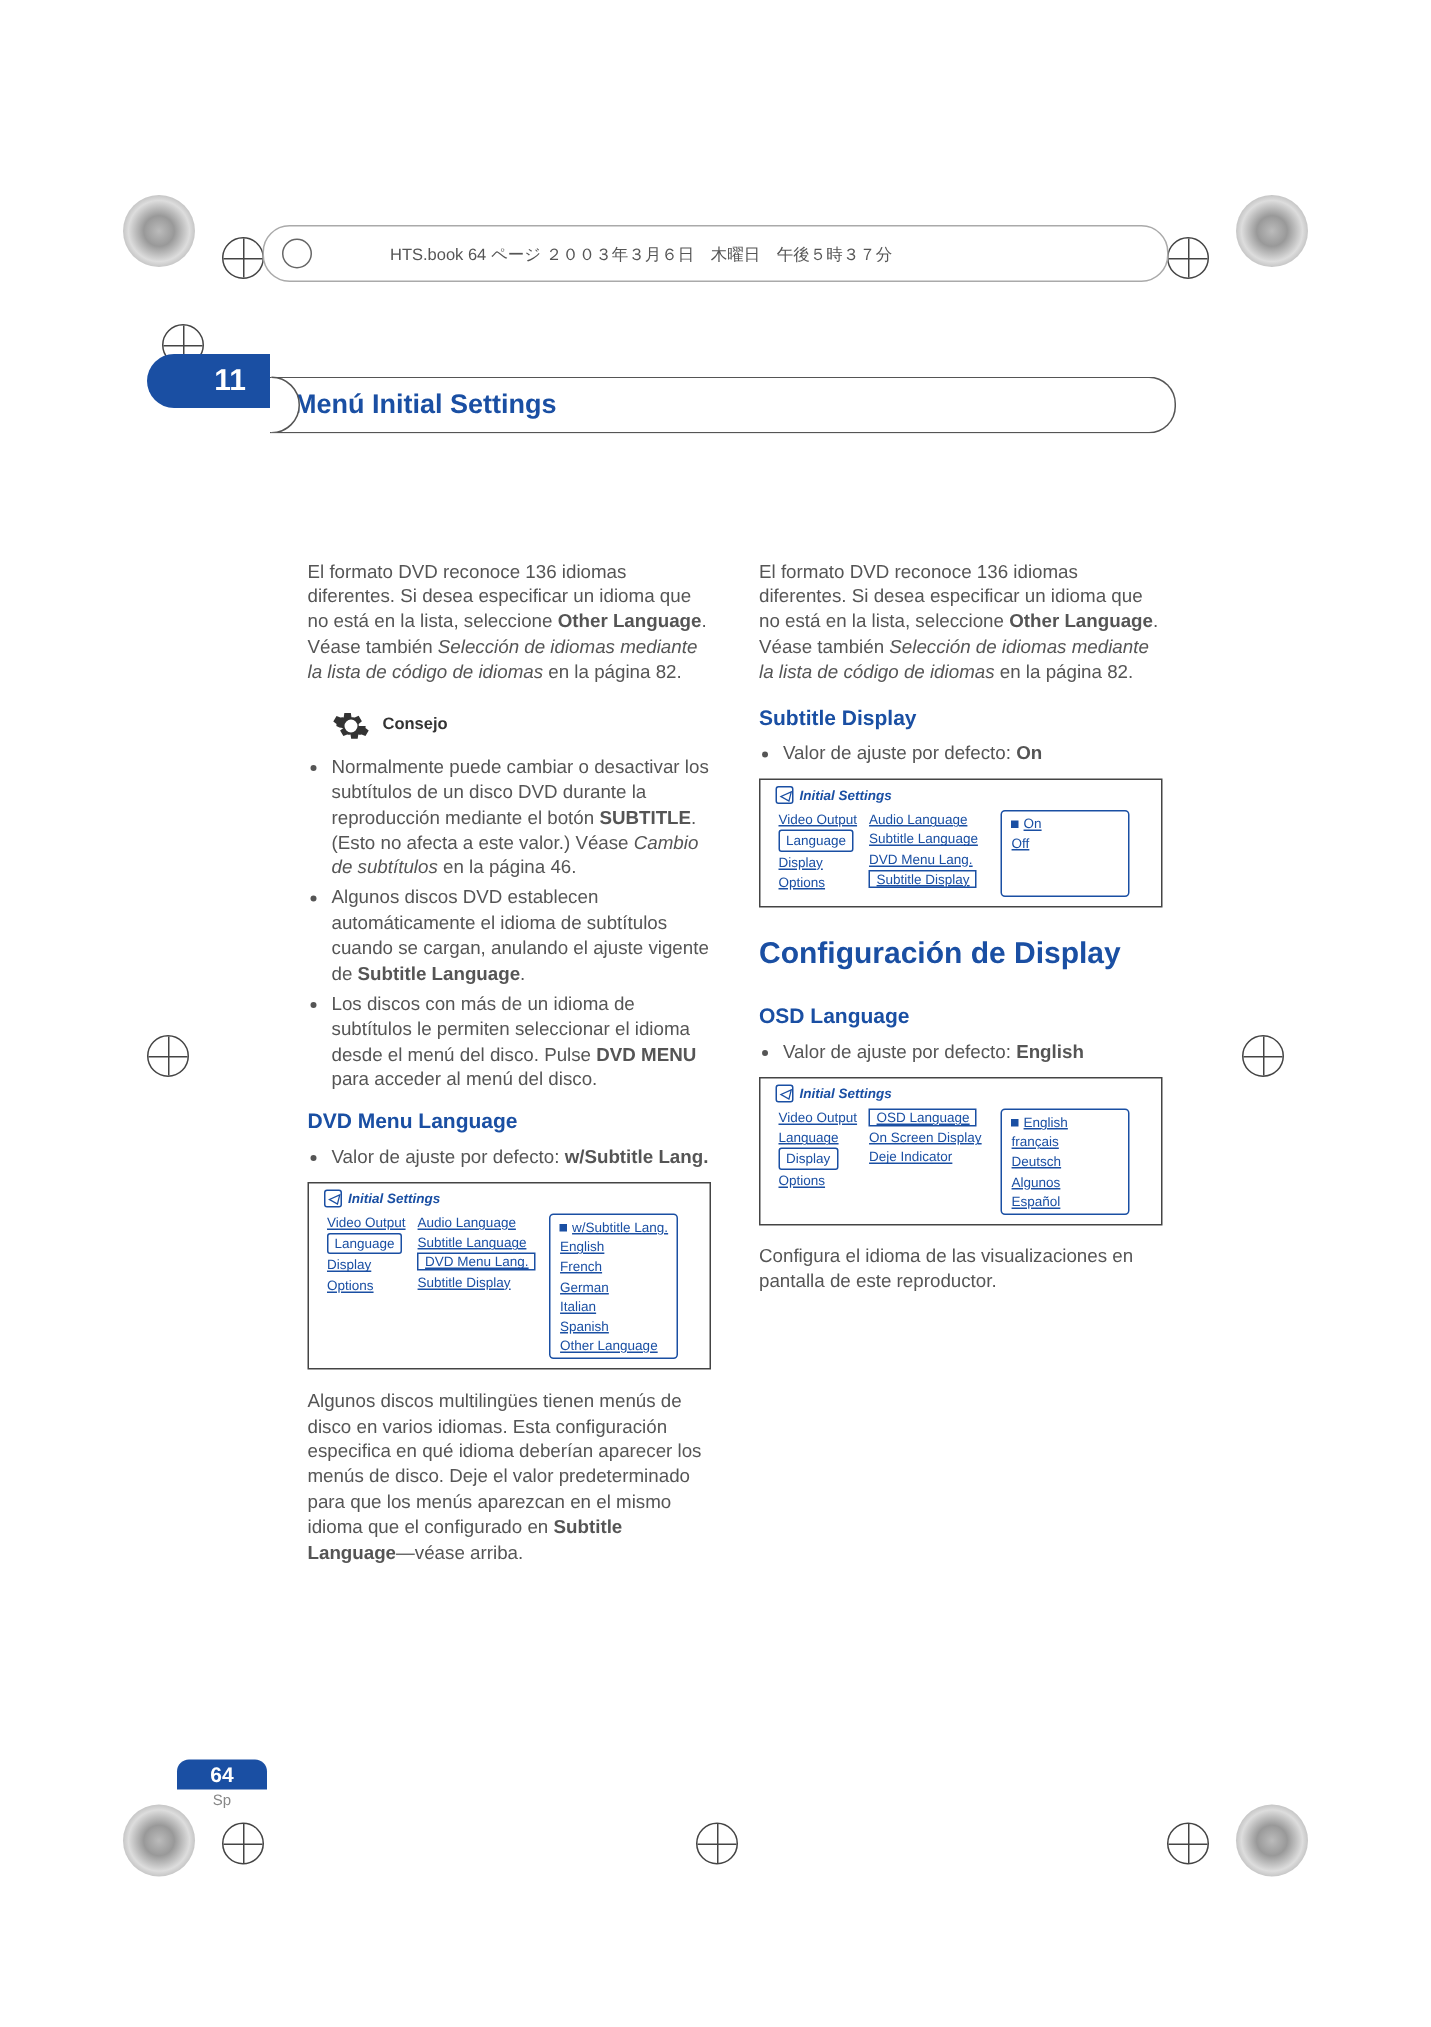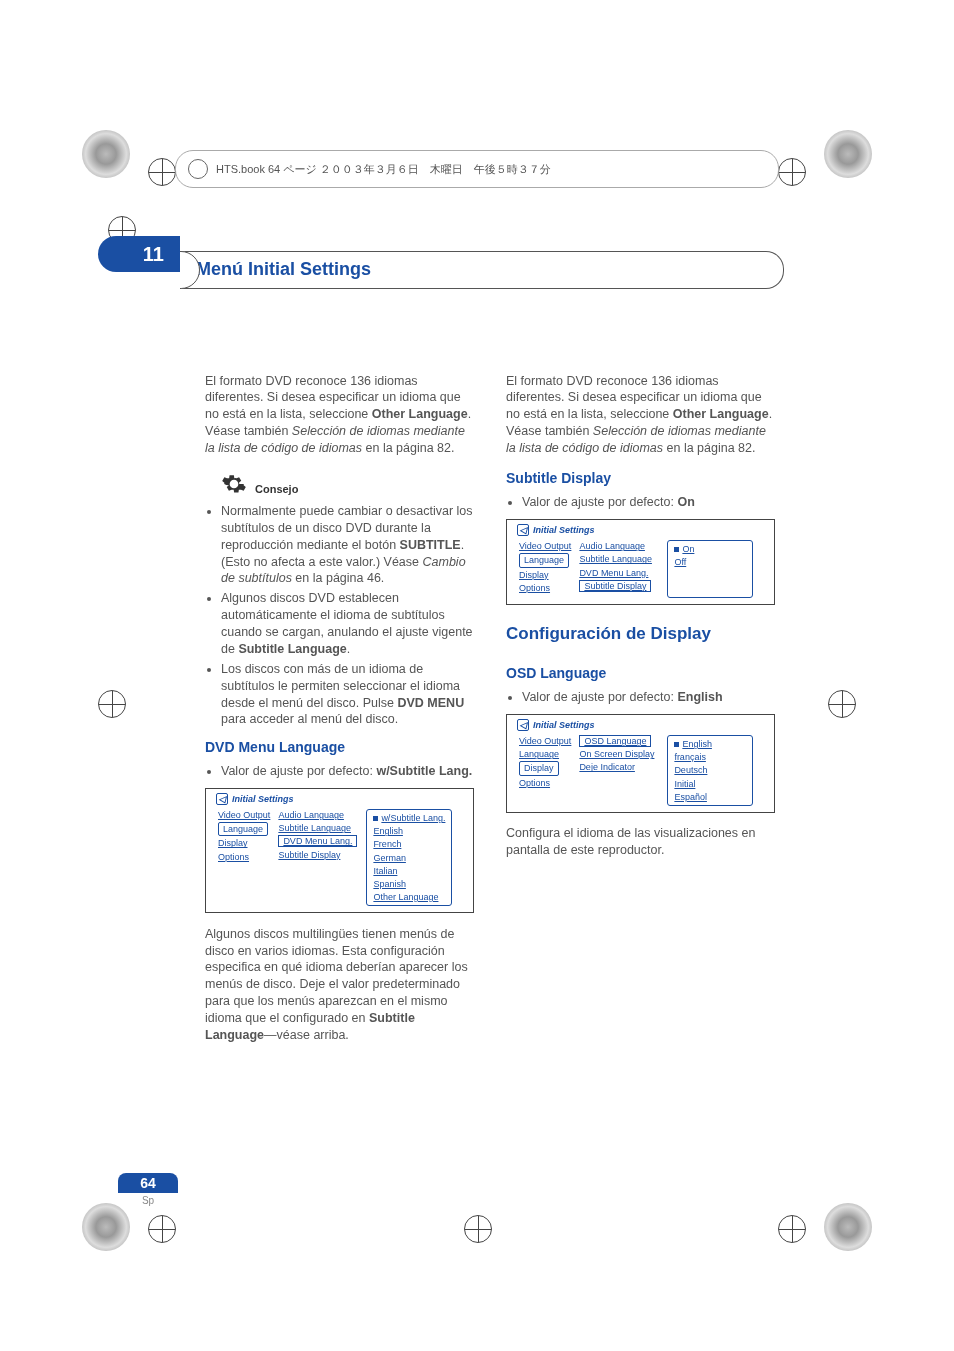--- a/index.html
+++ b/index.html
@@ -60,20 +60,21 @@
     left: 175px;
     right: 175px;
     height: 36px;
     border: 1px solid #aaa;
     border-radius: 18px;
     display: flex;
     align-items: center;
     padding-left: 12px;
     font-size: 11px;
     color: #555;
+    gap: 44px;
   }
   .book-header .reg-small {
     width: 18px;
     height: 18px;
     border: 1px solid #666;
     border-radius: 50%;
     margin-right: 8px;
     position: relative;
   }
   
@@ -140,24 +141,24 @@
     line-height: 1.35;
   }
   .col { flex: 1; }
   .bold { font-weight: bold; }
   .italic { font-style: italic; }
   .blue-hd {
     color: #1a4fa3;
     font-weight: bold;
   }
   .h-sub { font-size: 14px; margin-top: 10px; }
-  .h-main { font-size: 17px; margin-top: 18px; margin-bottom: 0; }
+  .h-main { font-size: 20px; margin-top: 18px; margin-bottom: 0; }
   ul.bullets { padding-left: 16px; margin: 6px 0; }
   ul.bullets li { margin-bottom: 3px; }
-  .tip-row { display:flex; align-items:flex-end; gap:8px; margin: 14px 0 6px 16px; }
+  .tip-row { display:flex; align-items:center; gap:8px; margin: 14px 0 6px 16px; }
   .gear {
     width: 26px; height: 26px;
     display:flex; align-items:center; justify-content:center;
   }
   .gear svg path { fill:#333; }
   .tip-label { font-weight:bold; font-size:11px; color:#333; }
 
   
   .mini {
     border: 1px solid #444;
@@ -379,21 +380,21 @@
           </div>
           <div class="m-col c2">
             <div><span class="boxed-sq">OSD Language</span></div>
             <div>On Screen Display</div>
             <div>Deje Indicator</div>
           </div>
           <div class="m-col right-col">
             <div class="sel">English</div>
             <div>français</div>
             <div>Deutsch</div>
-            <div>Initial</div>
+            <div>Algunos</div>
             <div>Español</div>
           </div>
         </div>
       </div>
 
       <p>Configura el idioma de las visualizaciones en pantalla de este reproductor.</p>
     </div>
   </div>
 
   <div class="page-tab">

